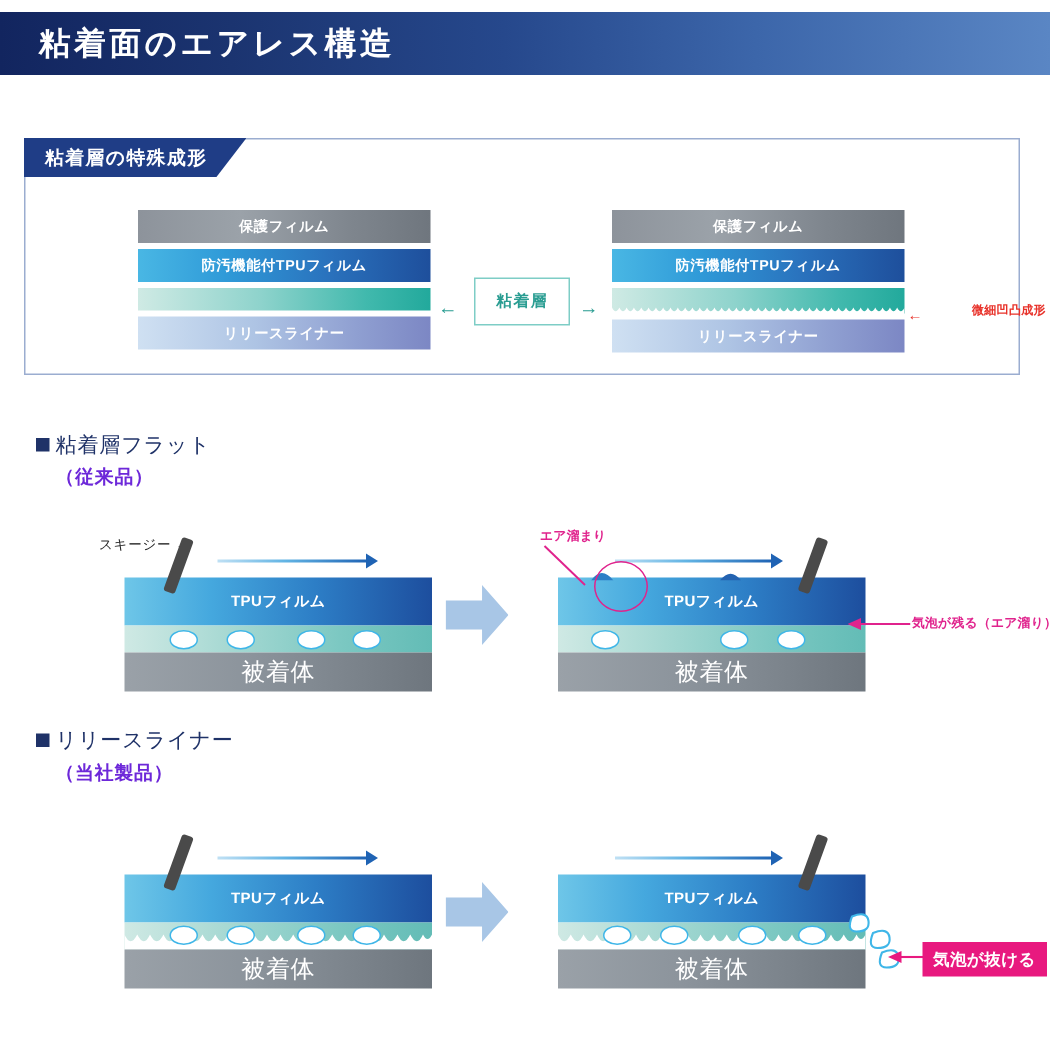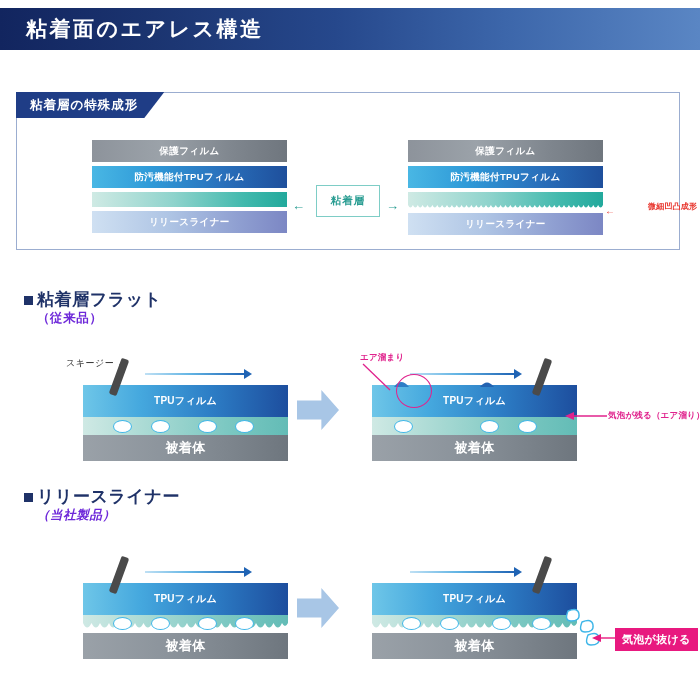--- a/index.html
+++ b/index.html
@@ -60,41 +60,41 @@
     color:#2a9d92;font-size:10.5px;font-weight:700;letter-spacing:1px;
   }
   .teal-arrow{color:#2a9d92;font-size:13px;line-height:1;}
 
   #micro-label{
     left:620px;top:201px;color:#e8322a;font-size:8px;font-weight:700;
     white-space:nowrap;letter-spacing:.2px;padding-left:28px;
   }
 
   
-  .sec-head{color:#1f3268;font-weight:700;font-size:17px;letter-spacing:.6px;white-space:nowrap;text-align:right;}
+  .sec-head{color:#1f3268;font-weight:400;font-size:14px;letter-spacing:.6px;white-space:nowrap;text-align:right;}
   .sec-sub{color:#6d28d9;font-weight:700;font-size:12.5px;letter-spacing:.6px;white-space:nowrap;}
   .bullet-sq{display:inline-block;width:9px;height:9px;background:#1f3268;margin-right:4px;vertical-align:0px;}
 
   
   .xsec{position:absolute;width:205px;}
   .film{
     height:32px;position:relative;
     background:linear-gradient(90deg,#6ec6e8 0%,#45a8de 28%,#2d7ec6 62%,#1d4e9e 100%);
     display:flex;align-items:center;justify-content:center;
     color:#fff;font-size:10px;font-weight:700;letter-spacing:.3px;
   }
   .adh{
     height:18px;position:relative;
     background:linear-gradient(90deg,#cfe9e4 0%,#a5d8d2 35%,#7cc8c2 70%,#63bcb6 100%);
   }
   .sub{
     height:26px;position:relative;
     background:linear-gradient(90deg,#9aa1a8 0%,#8c949c 40%,#7b838b 75%,#6e767e 100%);
     display:flex;align-items:center;justify-content:center;
-    color:#ffffff;font-size:13px;font-weight:700;letter-spacing:.4px;
+    color:#ffffff;font-size:16px;font-weight:400;letter-spacing:.4px;
   }
   .bubble{
     position:absolute;width:17px;height:11px;border-radius:50%;
     background:#ffffff;border:1.4px solid #3fb6e8;top:3px;
   }
   .squeegee{position:absolute;width:8px;height:38px;background:#4a4a4a;border-radius:2px;}
 
   .flowarrow{position:absolute;height:2px;background:linear-gradient(90deg,#bfe0f4 0%,#62b4e4 45%,#1f63b4 100%);}
   .flowhead{position:absolute;width:0;height:0;border-left:8px solid #1f63b4;border-top:5px solid transparent;border-bottom:5px solid transparent;}
 
@@ -230,21 +230,21 @@
 
 <svg class="abs" style="left:565px;top:409px;width:42px;height:14px;" viewBox="0 0 42 14">
   <line x1="8" y1="7" x2="42" y2="7" stroke="#e0238d" stroke-width="1.3"></line>
   <path d="M0 7 L9 3 L9 11 Z" fill="#e0238d"></path>
 </svg>
 <div class="abs pink-txt" style="left:608px;top:410px;">気泡が残る（エア溜り）</div>
 
 <div class="abs sec-head" style="left:24px;top:485px;">
   <span class="bullet-sq"></span><span>リリースライナー</span>
 </div>
-<div class="abs sec-sub" style="left:37px;top:507px;font-style:italic;">（当社製品）</div>
+<div class="abs sec-sub" style="left:37px;top:507px;">（当社製品）</div>
 
 <div class="abs" style="left:83px;top:583px;">
   <div class="xsec" style="position:relative;left:0;top:0;">
     <div class="film">
       <span>TPUフィルム</span>
     </div>
     <div class="adh" style="height:18px;position:relative;">
       <svg style="position:absolute;left:0;top:4px;width:205px;height:14px;" viewBox="0 0 205 14" preserveAspectRatio="none">
         <path d="M0 4 Q4 13 8.5 4 Q13 13 17 4 Q21.5 13 26 4 Q30 13 34.5 4 Q39 13 43 4 Q47.5 13 52 4 Q56 13 60.5 4 Q65 13 69 4 Q73.5 13 78 4 Q82 13 86.5 4 Q91 13 95 4 Q99.5 13 104 4 Q108 13 112.5 4 Q117 13 121 4 Q125.5 13 130 4 Q134 13 138.5 4 Q143 13 147 4 Q151.5 13 156 4 Q160 13 164.5 4 Q169 13 173 4 Q177.5 13 182 4 Q186 13 190.5 4 Q195 13 199 4 Q202 10 205 4 L205 14 L0 14 Z" fill="#ffffff"></path>
       </svg>

